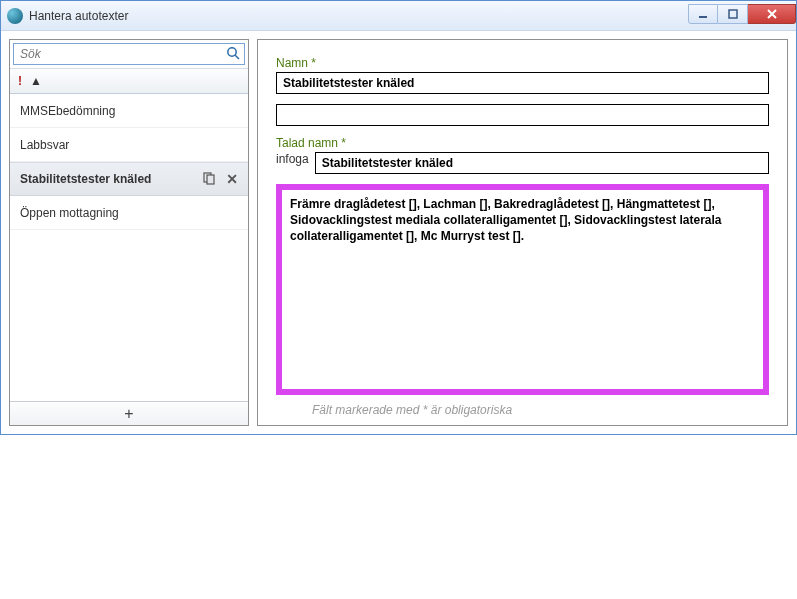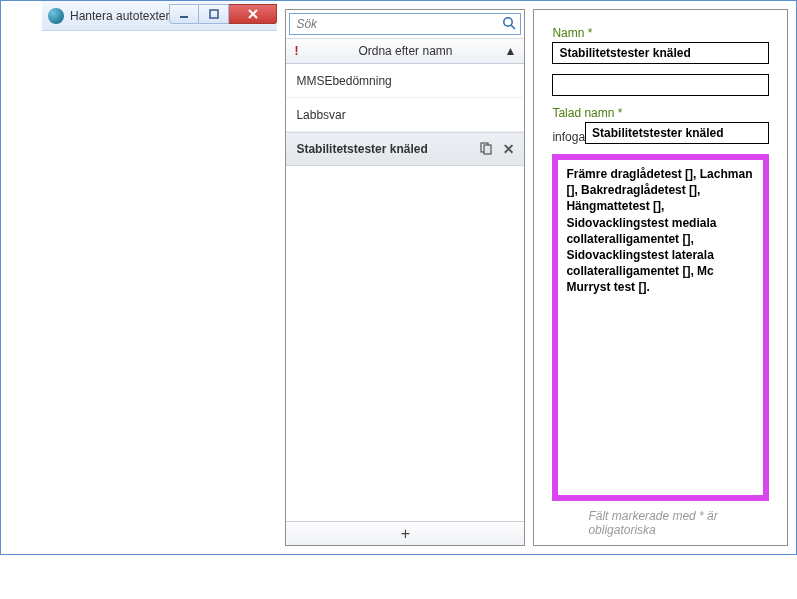--- a/index.html
+++ b/index.html
@@ -7,26 +7,25 @@
     margin: 0; padding: 0;
     font-family: "Segoe UI", Tahoma, sans-serif;
     font-size: 12px;
     background: #fff;
     width: 797px;
     height: 599px;
     overflow: hidden;
   }
   .window {
     width: 797px;
-    height: 555px;
+    height: 435px;
     border: 1px solid #5a8fcf;
     background: #fff;
     display: flex;
-    flex-direction: row;
-    padding-left: 41px;
+    flex-direction: column;
   }
   
   .titlebar {
     height: 30px;
     background: linear-gradient(to bottom, #f4f8ff 0%, #e8f0fb 50%, #dfeaf8 100%);
     border-bottom: 1px solid #c7d7ee;
     display: flex;
     align-items: center;
     padding: 0 0 0 6px;
   }
@@ -182,21 +181,22 @@
     padding: 2px 6px;
     font-size: 12px;
     font-weight: bold;
     height: 22px;
     margin-bottom: 10px;
     width: 100%;
   }
   .text-input.light { font-weight: normal; }
   .talad-row {
     display: flex;
-    align-items: flex-end;
+    align-items: flex-start;
+    gap: 6px;
     margin-bottom: 10px;
   }
   .talad-prefix { color:#333; }
   .talad-input {
     flex: 1;
     border: 1px solid #000;
     padding: 2px 6px;
     height: 22px;
     font-weight: bold;
     font-size: 12px;
@@ -272,41 +272,43 @@
           <span class="search-icon">
             <svg width="14" height="14" viewBox="0 0 14 14">
                 <circle cx="6" cy="6" r="4.2" fill="none" stroke="#2b6caa" stroke-width="1.5"></circle>
                 <line x1="9.2" y1="9.2" x2="13" y2="13" stroke="#2b6caa" stroke-width="1.5"></line>
               </svg>
           </span>
         </div>
 
         <div class="sort-header">
           <span class="exclaim">!</span>
-          <span class="label">Ordna efter namn</span>
           <span class="arrow">▲</span>
         </div>
 
         <div class="list">
           <div class="list-item">
             <span class="text">MMSEbedömning</span>
           </div>
           <div class="list-item">
             <span class="text">Labbsvar</span>
           </div>
           <div class="list-item selected">
             <span class="text">Stabilitetstester knäled</span>
             <span class="row-icon">
               <svg width="14" height="14" viewBox="0 0 14 14">
                   <rect x="2" y="2" width="7" height="9" fill="none" stroke="#555" stroke-width="1.2"></rect>
                   <rect x="5" y="4" width="7" height="9" fill="#e3e7ec" stroke="#555" stroke-width="1.2"></rect>
                 </svg>
             </span>
             <span class="row-close">✕</span>
           </div>
+          <div class="list-item">
+            <span class="text">Öppen mottagning</span>
+          </div>
         </div>
 
         <div class="add-row">
           <span>+</span>
         </div>
       </div>
 
       <div class="right-panel">
 
         <div class="field-label">Namn *</div>

